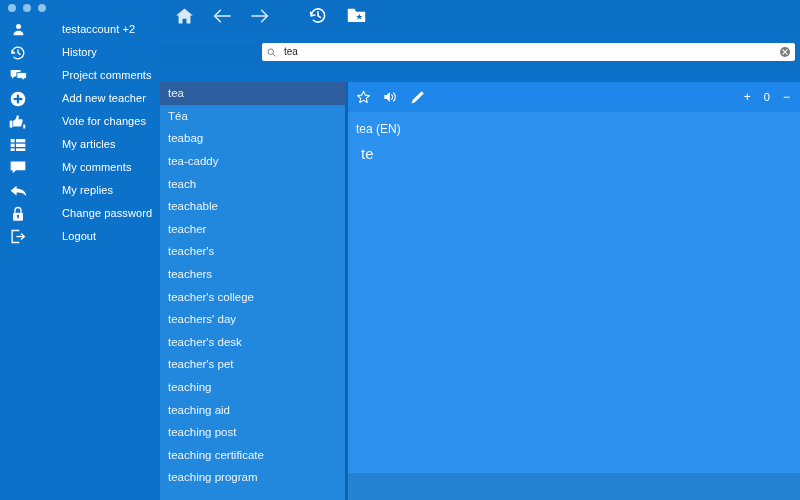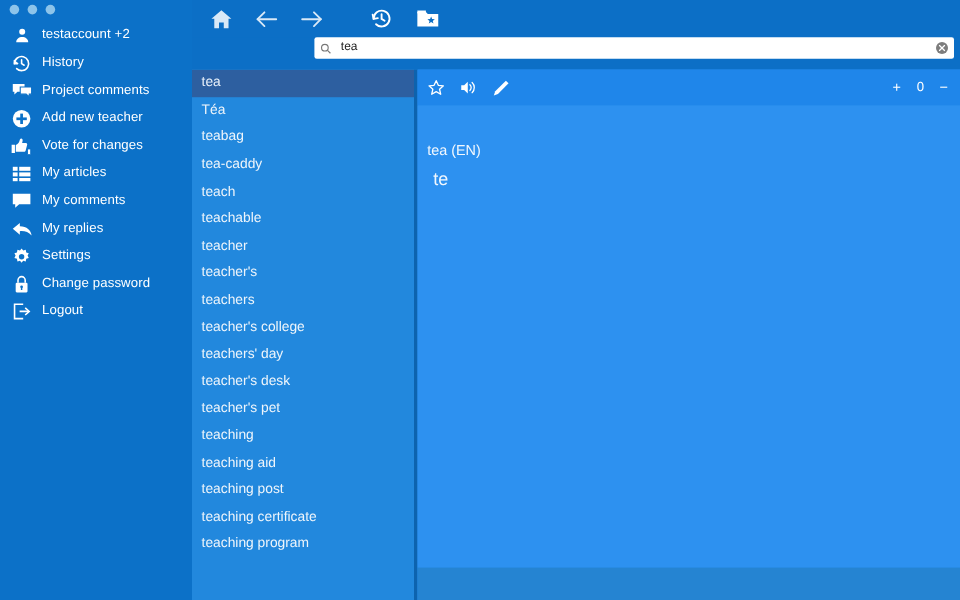--- a/index.html
+++ b/index.html
@@ -47,20 +47,21 @@
   .nav-item {
     display: flex;
     align-items: center;
     height: 23px;
     padding-left: 7px;
     color: #ffffff;
     font-size: 11px;
     letter-spacing: .1px;
     cursor: default;
     white-space: nowrap;
+    gap: 27px;
   }
   .nav-item .ic {
     width: 22px;
     height: 22px;
     flex: 0 0 22px;
     display: flex;
     align-items: center;
     justify-content: center;
     margin-right: 6px;
   }
@@ -68,20 +69,21 @@
   .nav-label { line-height: 1; }
 
   
   #main {
     flex: 1 1 auto;
     height: 500px;
     display: flex;
     flex-direction: column;
     background: #0c71c8;
     min-width: 0;
+    gap: 12px;
   }
 
   
   #topbar {
     height: 31px;
     flex: 0 0 31px;
     background: #0c6fc6;
     display: flex;
     align-items: center;
     padding-left: 12px;
@@ -215,21 +217,20 @@
   #detail-body {
     flex: 1 1 auto;
     background: #2d91f0;
     padding: 10px 0 0 8px;
     min-height: 0;
   }
   #entry-title {
     color: #f2f8fe;
     font-size: 12px;
     margin-bottom: 9px;
-    margin-top: 20px;
   }
   #entry-text {
     color: #f0f7fe;
     font-size: 15px;
     padding-left: 5px;
   }
   #detail-footer {
     height: 27px;
     flex: 0 0 27px;
     background: #2584d2;
@@ -331,29 +332,20 @@
 
       <div class="nav-item">
         <span class="ic">
           <svg width="17" height="14" viewBox="0 0 26 20" fill="#ffffff">
             <path d="M10 2 L1 9.5 L10 17 L10 12.5 C16 12 21 13.5 25 18 C24 11 19 6.5 10 6.2 Z"></path>
           </svg>
         </span>
         <span class="nav-label">My replies</span>
       </div>
 
-      <div class="nav-item">
-        <span class="ic">
-          <svg width="16" height="16" viewBox="0 0 24 24" fill="#ffffff">
-            <path d="M12 1.5l2 2.6 3.2-.9.6 3.3 3.2 1-1.5 3 1.5 3-3.2 1-.6 3.3-3.2-.9-2 2.6-2-2.6-3.2.9-.6-3.3-3.2-1 1.5-3-1.5-3 3.2-1 .6-3.3 3.2.9z"></path>
-            <circle cx="12" cy="12" r="3.4" fill="#0c71c8"></circle>
-          </svg>
-        </span>
-        <span class="nav-label">Settings</span>
-      </div>
 
       <div class="nav-item">
         <span class="ic">
           <svg width="14" height="16" viewBox="0 0 20 24" fill="none" stroke="#ffffff" stroke-width="2">
             <path d="M5.5 10V6.8a4.5 4.5 0 0 1 9 0V10"></path>
             <rect x="2.6" y="10" width="14.8" height="12" rx="1.4" fill="#ffffff" stroke="none"></rect>
             <circle cx="10" cy="15" r="1.7" fill="#0c71c8" stroke="none"></circle>
             <rect x="9.1" y="15" width="1.8" height="4" fill="#0c71c8" stroke="none"></rect>
           </svg>
         </span>

